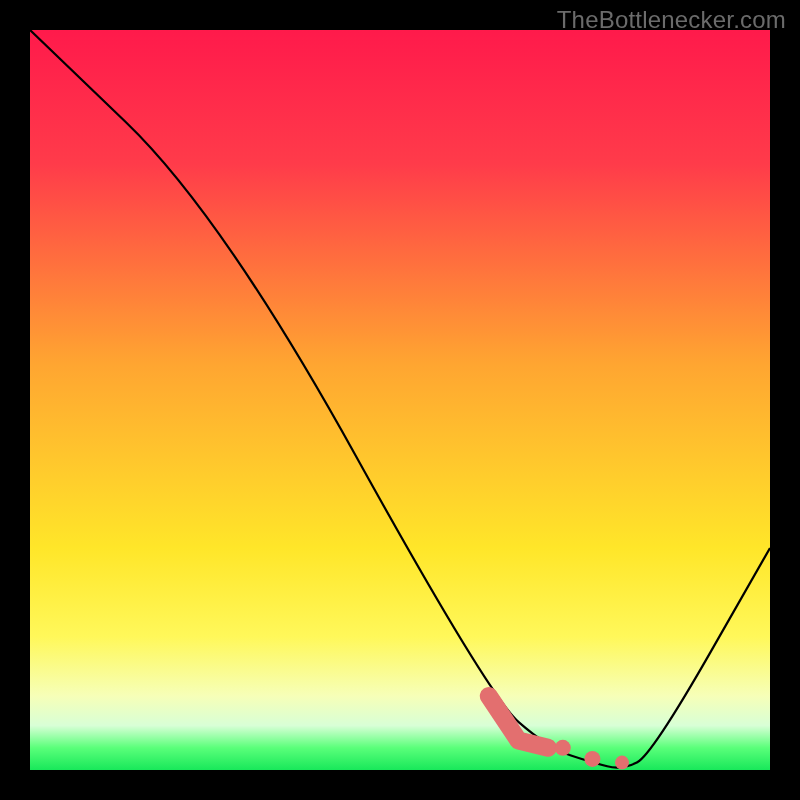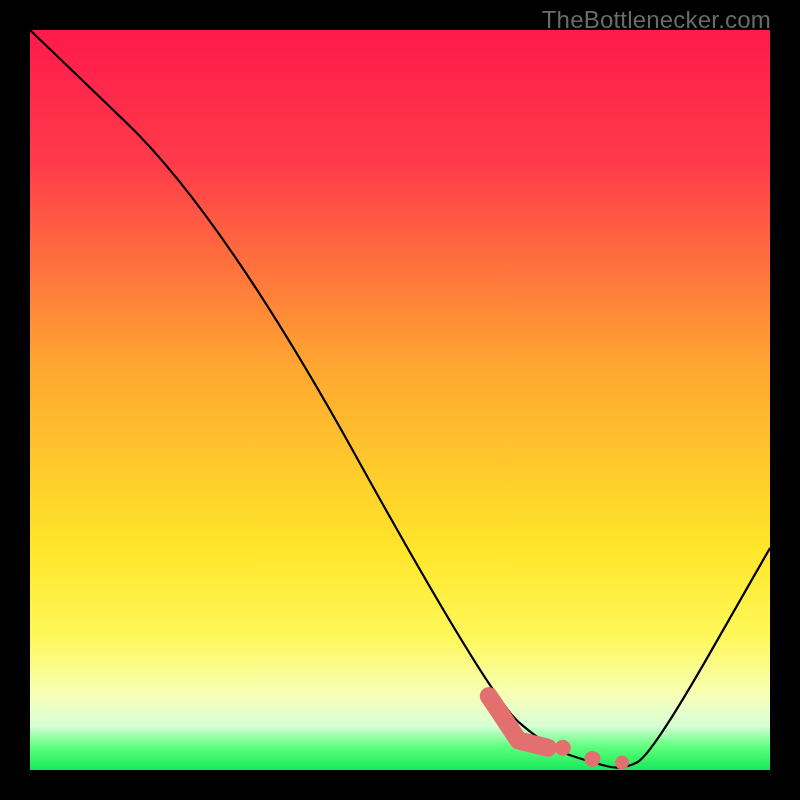--- a/index.html
+++ b/index.html
@@ -6,21 +6,21 @@
   html, body { width: 800px; height: 800px; overflow: hidden; background: #fff; }
   .container {
     width: 800px;
     height: 800px;
     position: relative;
     background: #000;
   }
   .watermark {
     position: absolute;
     top: 6px;
-    right: 29px;
+    right: 14px;
     font-family: Arial, Helvetica, sans-serif;
     font-size: 24px;
     letter-spacing: 0.2px;
     color: #6b6b6b;
     z-index: 10;
   }
   .plot {
     position: absolute;
     left: 30px;
     top: 30px;

